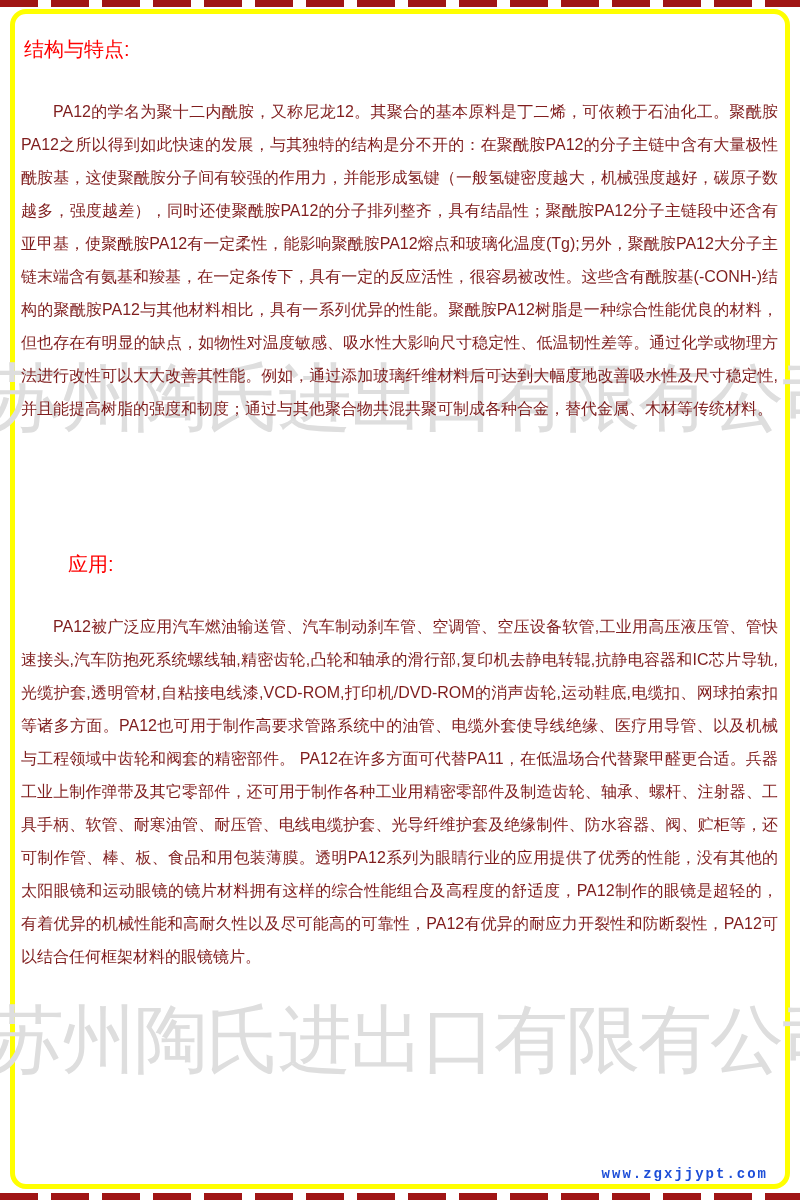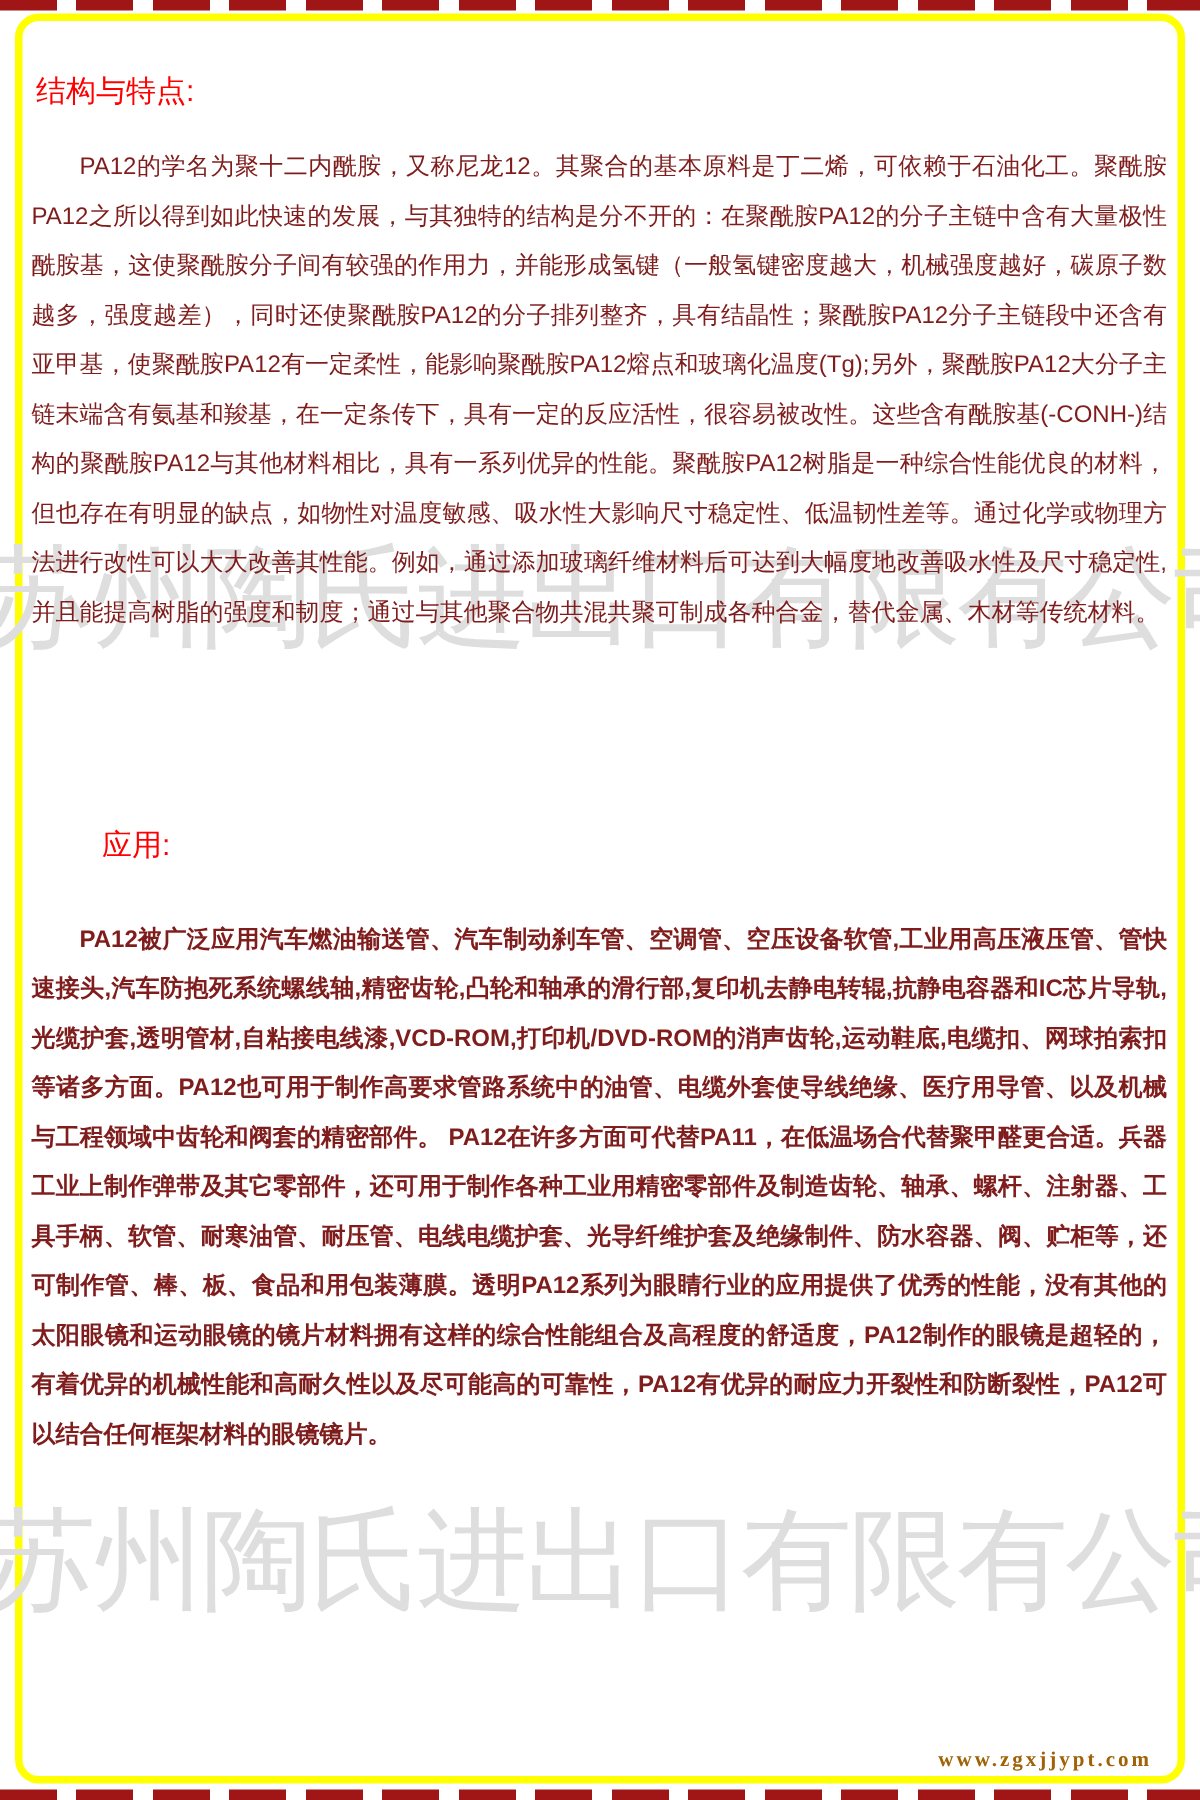--- a/index.html
+++ b/index.html
@@ -55,47 +55,47 @@
 
   .section-heading {
     position: absolute;
     left: 24px;
     font-size: 20px;
     line-height: 26px;
     color: #fe0000;
     font-weight: 500;
     z-index: 3;
   }
-  .heading-structure { top: 36px; margin-top: 12px; }
+  .heading-structure { top: 36px; }
   .heading-application { top: 551px; margin-left: 44px; }
 
   .body-para {
     position: absolute;
     left: 21px;
     width: 757px;
     margin: 0;
     font-size: 16px;
     line-height: 33px;
     color: #7f1d1d;
     text-align: justify;
     text-indent: 2em;
     z-index: 3;
   }
   .para-structure { top: 95px; }
-  .para-application { top: 610px; font-weight: bold; }
+  .para-application { top: 610px; }
 
   .site-url {
     position: absolute;
     right: 32px;
     top: 1166px;
-    font-family: Liberation Serif, serif;
+    font-family: Liberation Mono, monospace;
     font-size: 14px;
     font-weight: bold;
     letter-spacing: 2px;
-    color: #a16207;
+    color: #1d4ed8;
     z-index: 4;
   }
 </style>
 </head>
 <body>
 
 <div class="edge-dashes top"></div>
 
 <div class="sheet"></div>
 

